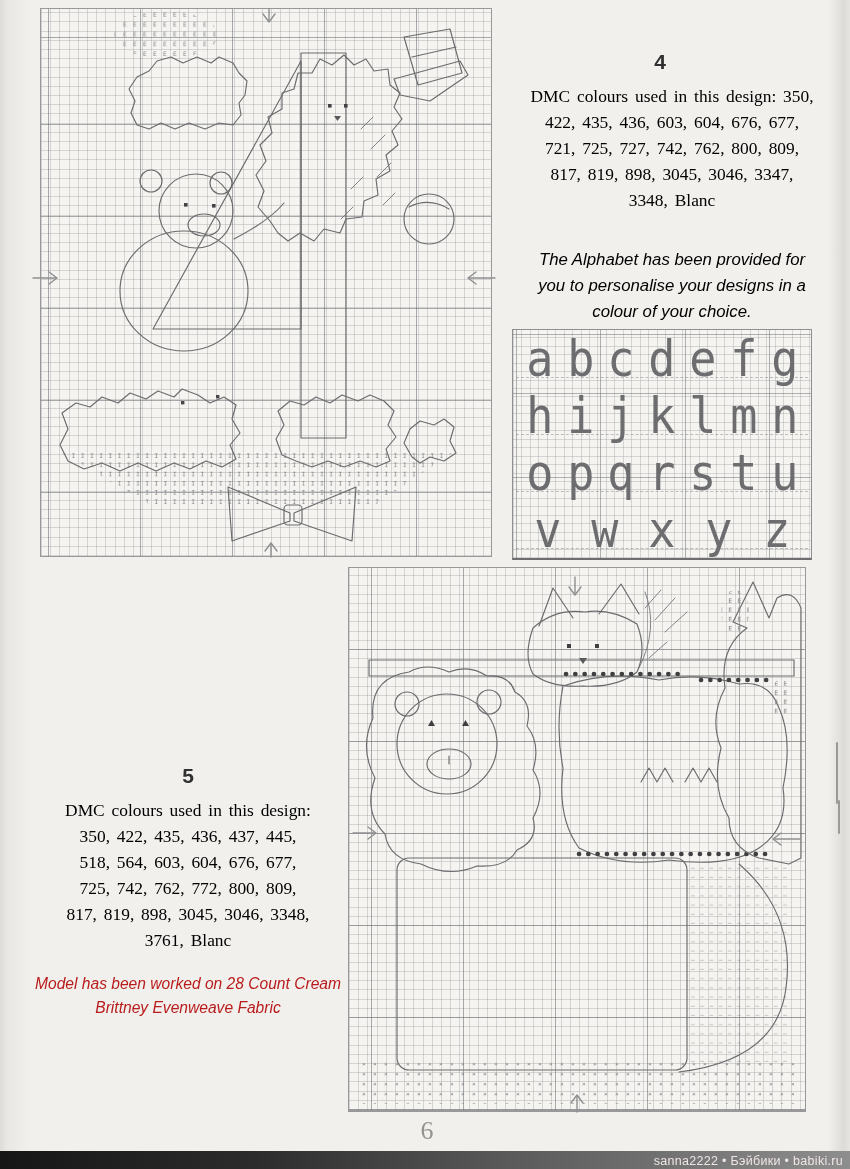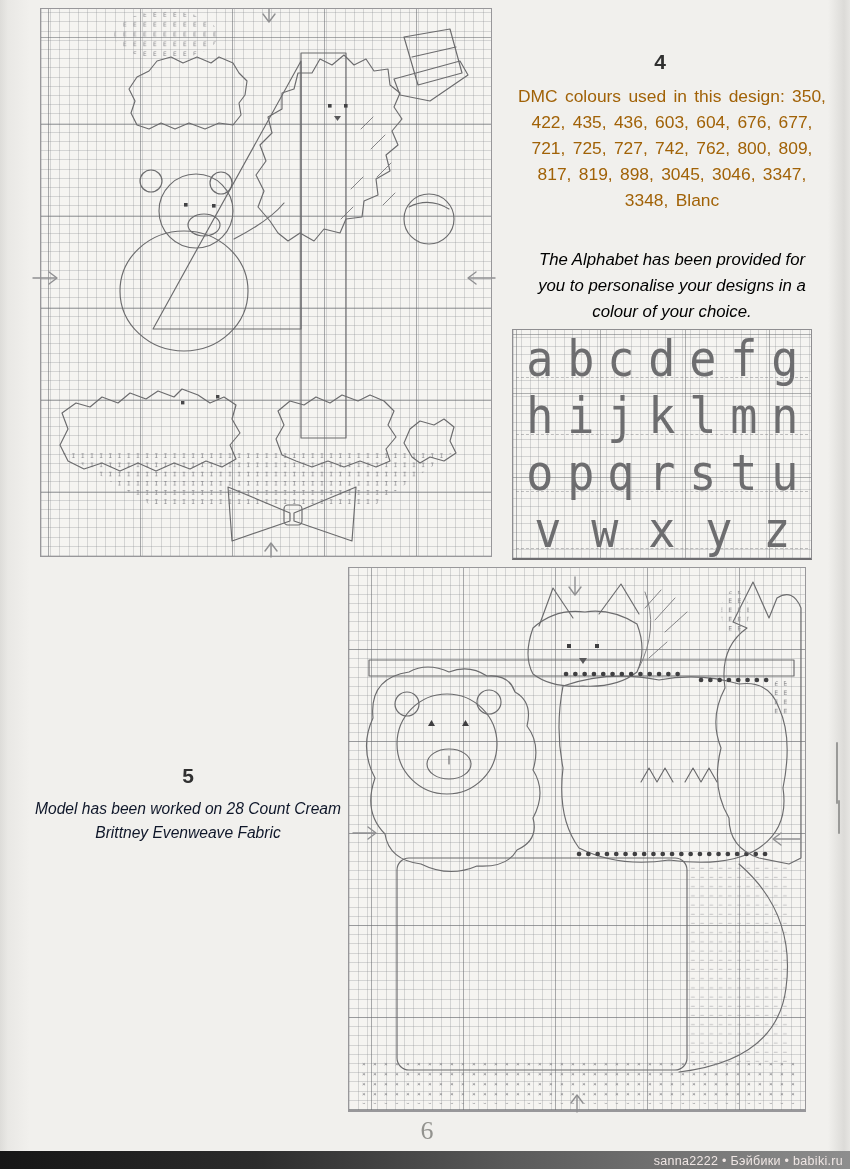--- a/index.html
+++ b/index.html
@@ -50,23 +50,23 @@
   .arow::after{content:"";position:absolute;left:3px;right:3px;bottom:9px;
     border-bottom:1px dashed rgba(120,120,124,.45);}
   .al{font-family:"DejaVu Sans Mono",monospace;font-size:49px;line-height:55px;
     color:#6d6d6f;transform:scaleX(.92);}
 
   
   .tblock{position:absolute;text-align:center;}
   .num-head{font-size:21px;font-weight:bold;color:#303030;margin-bottom:9px;transform:translateX(-12px);}
   .sec5 .num-head{transform:none;}
   .lines{white-space:pre-line;}
-  .dmc{font-size:17.4px;line-height:26px;color:#a16207;word-spacing:2.5px;}
+  .dmc{font-size:17.4px;line-height:26px;color:#000000;word-spacing:2.5px;font-family:Liberation Serif, serif;}
   .italic-note{font-style:italic;font-size:16.8px;line-height:26px;color:#000000;}
-  .model-note{font-style:italic;font-size:15.6px;line-height:24px;color:#0f172a;margin-top:5px;}
+  .model-note{font-style:italic;font-size:15.6px;line-height:24px;color:#b91c1c;margin-top:19px;}
   .sec4{left:498px;top:50px;width:348px;}
   .note4{left:498px;top:247px;width:348px;}
   .sec5{left:22px;top:764px;width:332px;}
   .pageno{position:absolute;left:402px;top:1116px;width:50px;text-align:center;
     font-family:"Liberation Serif",serif;font-size:26px;color:#93938f;}
 
   
   .wbar{position:absolute;left:0;right:0;top:1151px;height:30px;
     background:linear-gradient(90deg,#161616 0,#2c2c2c 30%,#5a5a5a 60%,#8e8e8e 100%);
     line-height:18px;text-align:right;padding-right:7px;box-sizing:border-box;}
@@ -236,20 +236,26 @@
       <span class="al">v</span>
       <span class="al">w</span>
       <span class="al">x</span>
       <span class="al">y</span>
       <span class="al">z</span>
     </div>
   </div>
 
   <div class="tblock sec5">
     <div class="num-head">5</div>
+    <div class="dmc lines">DMC colours used in this design:
+350, 422, 435, 436, 437, 445,
+518, 564, 603, 604, 676, 677,
+725, 742, 762, 772, 800, 809,
+817, 819, 898, 3045, 3046, 3348,
+3761, Blanc</div>
     <div class="model-note lines">Model has been worked on 28 Count Cream
 Brittney Evenweave Fabric</div>
   </div>
 
   <div class="grid g92 chart2">
     <svg width="458" height="545" viewBox="0 0 458 545">
       <defs>
         <pattern id="c2pDot" width="9.2" height="9.2" patternUnits="userSpaceOnUse">
             <text x="3" y="7" class="sym">·</text>
           </pattern>

